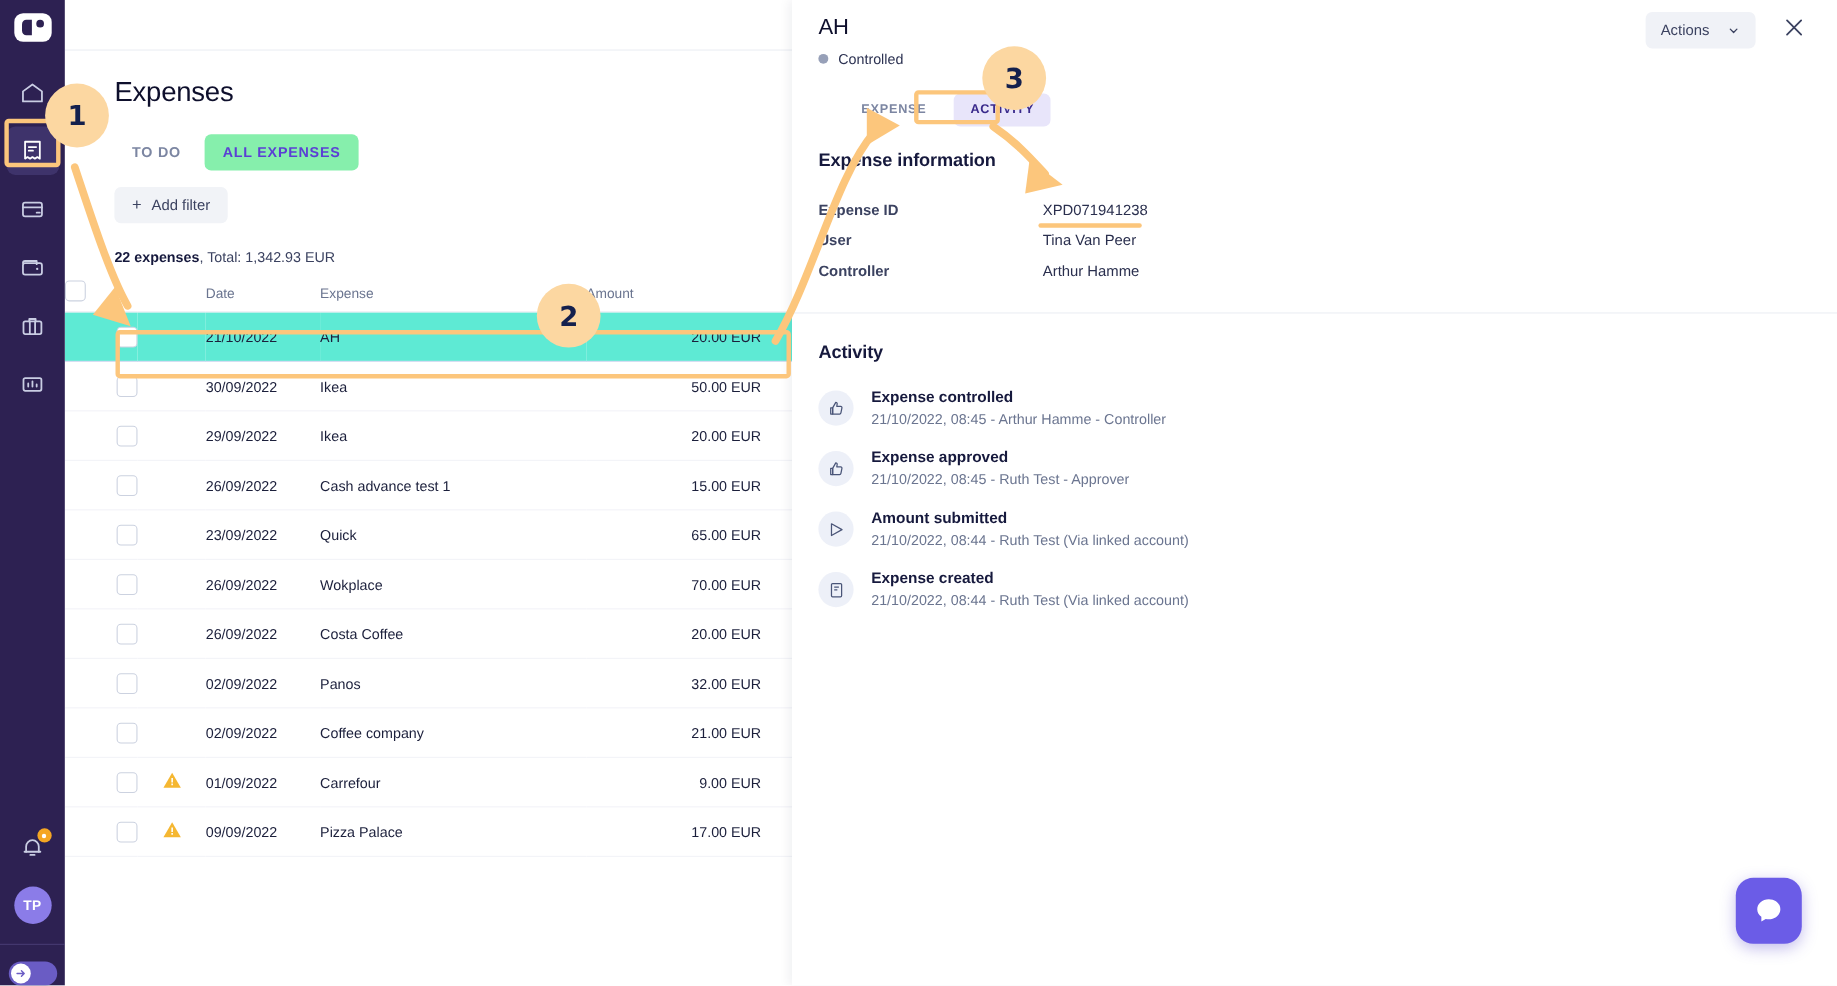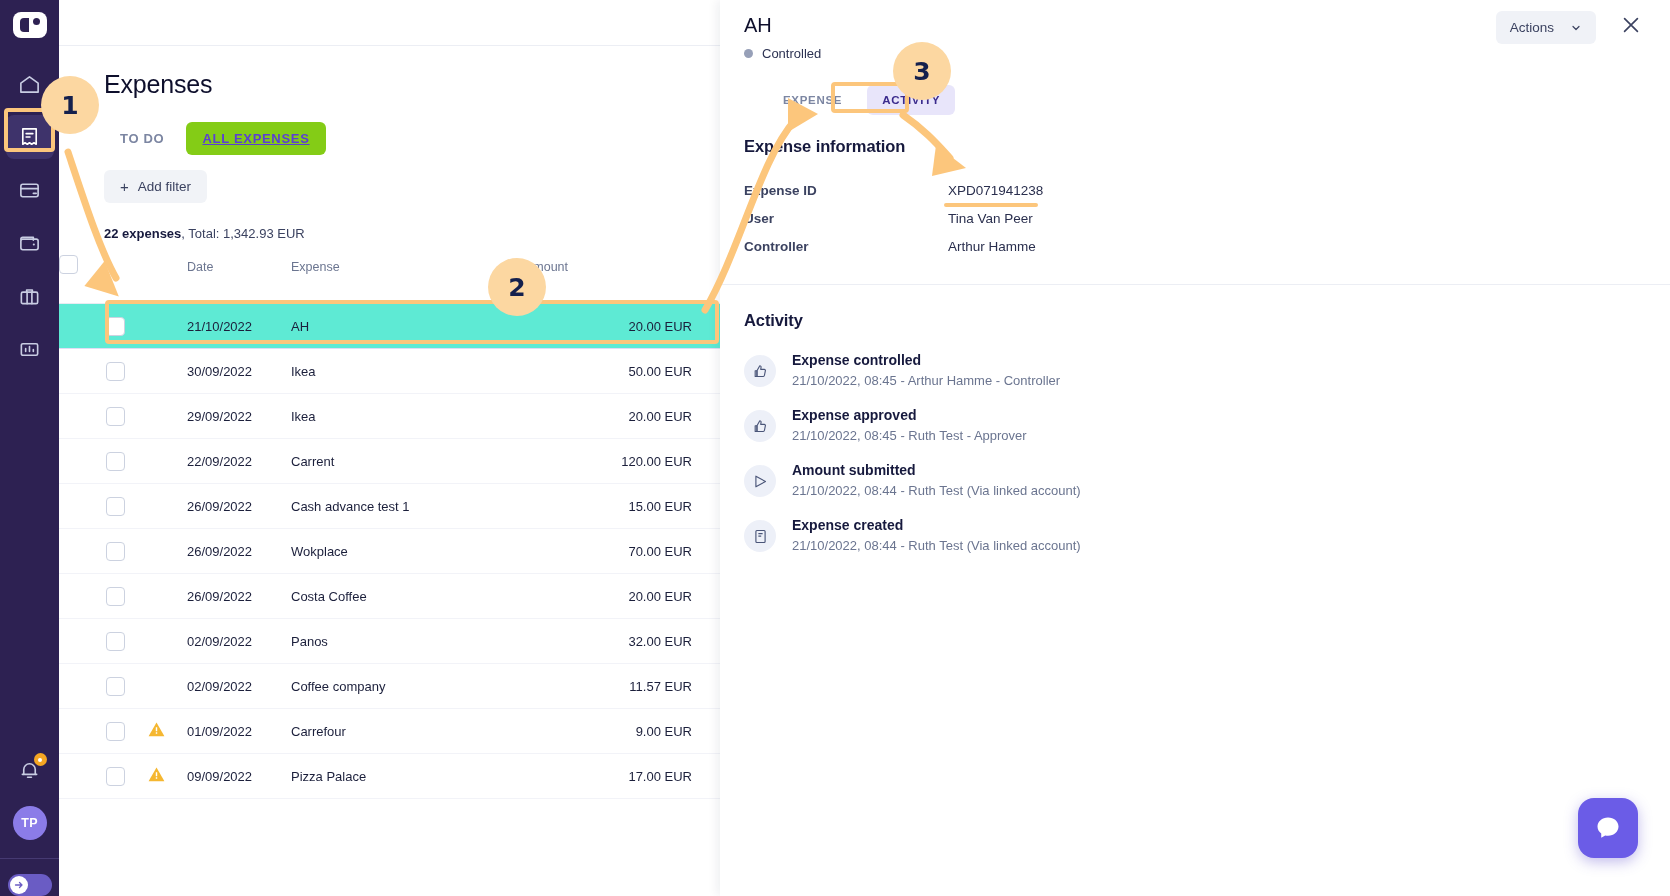--- a/index.html
+++ b/index.html
@@ -72,37 +72,37 @@
   .page-title {
     font-size: 25px; font-weight: 400; color: #0e0f2c;
     margin: 24px 0 0 45px; letter-spacing: -0.2px;
   }
   .tabs { display: flex; align-items: center; margin: 23px 0 0 45px; gap: 6px; }
   .tab {
     font-size: 13px; font-weight: 700; letter-spacing: .7px;
     padding: 9px 16px; border-radius: 6px; cursor: pointer;
     color: #7c86a2; background: transparent;
   }
-  .tab.active { color: #5b3fd4; background: #84cc16; text-decoration: underline; }
+  .tab.active { color: #5b3fd4; background: #86efac; }
   .addfilter {
     display: inline-flex; align-items: center; gap: 9px;
     margin: 15px 0 0 45px; padding: 9px 16px;
     background: #f1f3f7; border-radius: 6px; cursor: pointer;
     font-size: 13.5px; color: #3b4260;
   }
   .addfilter .plus { font-size: 15px; color:#3b4260; line-height:1; }
   .summary {
     margin: 23px 0 0 45px; font-size: 13px; color: #3b4260;
   }
   .summary b { color: #16193d; font-weight: 700; }
 
   table.exp { width: 100%; border-collapse: collapse; margin-top: 14px; }
   table.exp th {
     font-size: 12.5px; font-weight: 400; color: #6b7590;
-    text-align: left; padding: 0 0 29px 0; border-bottom: 1px solid #e9ebf2;
+    text-align: left; padding: 0 0 9px 0; border-bottom: 1px solid #e9ebf2;
   }
   table.exp td {
     font-size: 13px; color: #1b1f3b; padding: 0; height: 45px;
     border-bottom: 1px solid #f2f3f8;
   }
   .c-check { width: 66px; padding-left: 0 !important; text-align: right; }
   .c-warn  { width: 62px; text-align: center; }
   .c-date  { width: 104px; }
   .c-name  { }
   .c-amt   { text-align: right; padding-right: 28px !important; font-weight: 400; }
@@ -308,34 +308,34 @@
           <tr>
             <td class="c-check"><span class="cb"></span></td>
             <td class="c-warn"></td>
             <td class="c-date">29/09/2022</td>
             <td class="c-name">Ikea</td>
             <td class="c-amt">20.00 EUR</td>
           </tr>
           <tr>
             <td class="c-check"><span class="cb"></span></td>
             <td class="c-warn"></td>
-            <td class="c-date">22/09/2022</td>
-            <td class="c-name">Carrent</td>
-            <td class="c-amt">120.00 EUR</td>
-          </tr>
-          <tr>
-            <td class="c-check"><span class="cb"></span></td>
-            <td class="c-warn"></td>
             <td class="c-date">26/09/2022</td>
             <td class="c-name">Cash advance test 1</td>
             <td class="c-amt">15.00 EUR</td>
           </tr>
           <tr>
             <td class="c-check"><span class="cb"></span></td>
             <td class="c-warn"></td>
+            <td class="c-date">23/09/2022</td>
+            <td class="c-name">Quick</td>
+            <td class="c-amt">65.00 EUR</td>
+          </tr>
+          <tr>
+            <td class="c-check"><span class="cb"></span></td>
+            <td class="c-warn"></td>
             <td class="c-date">26/09/2022</td>
             <td class="c-name">Wokplace</td>
             <td class="c-amt">70.00 EUR</td>
           </tr>
           <tr>
             <td class="c-check"><span class="cb"></span></td>
             <td class="c-warn"></td>
             <td class="c-date">26/09/2022</td>
             <td class="c-name">Costa Coffee</td>
             <td class="c-amt">20.00 EUR</td>
@@ -345,21 +345,21 @@
             <td class="c-warn"></td>
             <td class="c-date">02/09/2022</td>
             <td class="c-name">Panos</td>
             <td class="c-amt">32.00 EUR</td>
           </tr>
           <tr>
             <td class="c-check"><span class="cb"></span></td>
             <td class="c-warn"></td>
             <td class="c-date">02/09/2022</td>
             <td class="c-name">Coffee company</td>
-            <td class="c-amt">11.57 EUR</td>
+            <td class="c-amt">21.00 EUR</td>
           </tr>
           <tr>
             <td class="c-check"><span class="cb"></span></td>
             <td class="c-warn"><span class="warn-icon"><svg width="19" height="19" viewBox="0 0 24 24" fill="#f5b731">
                   <path d="M12 3.2 22 20.4H2L12 3.2z"></path>
                   <path d="M11.1 9.2h1.8v5.1h-1.8zM11.1 15.6h1.8v1.9h-1.8z" fill="#fff"></path>
                 </svg></span></td>
             <td class="c-date">01/09/2022</td>
             <td class="c-name">Carrefour</td>
             <td class="c-amt">9.00 EUR</td>

